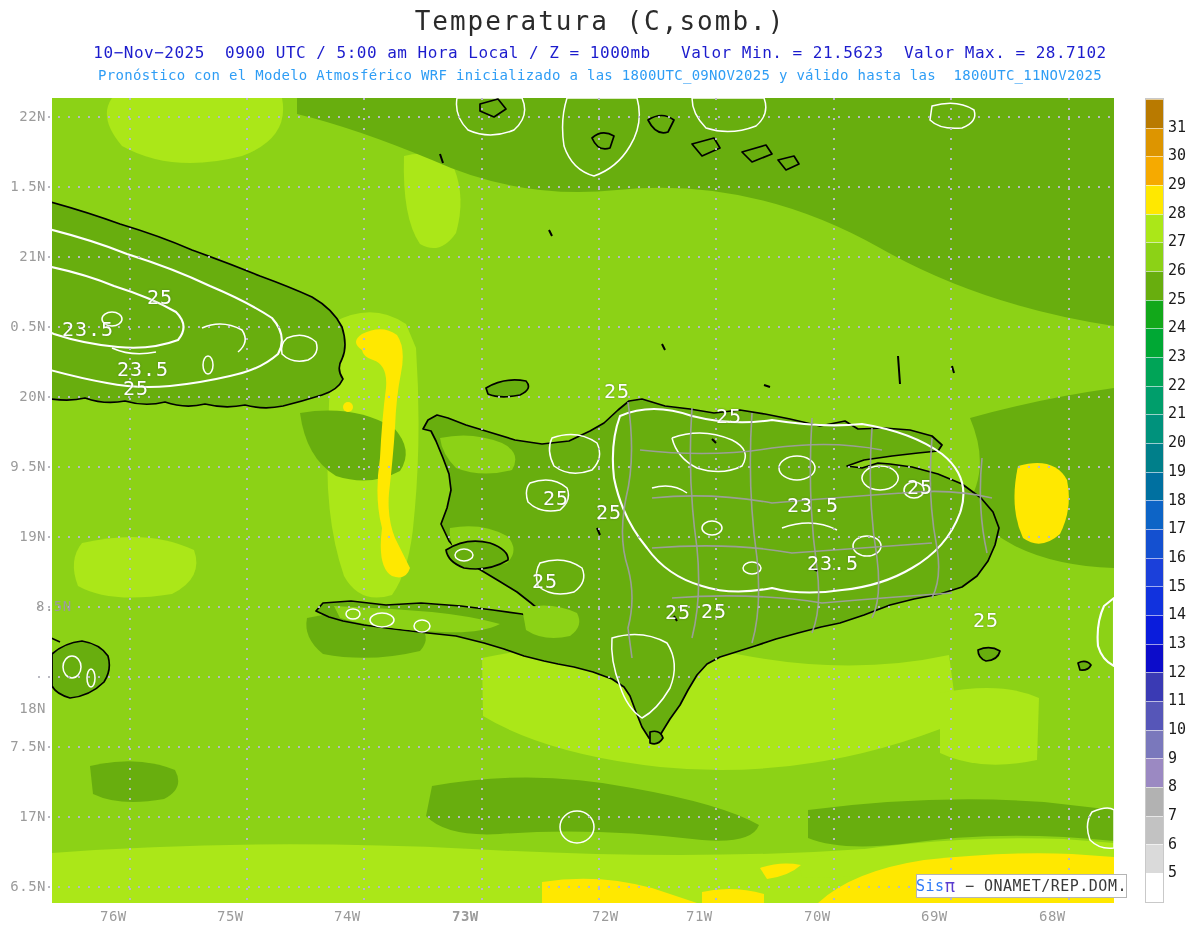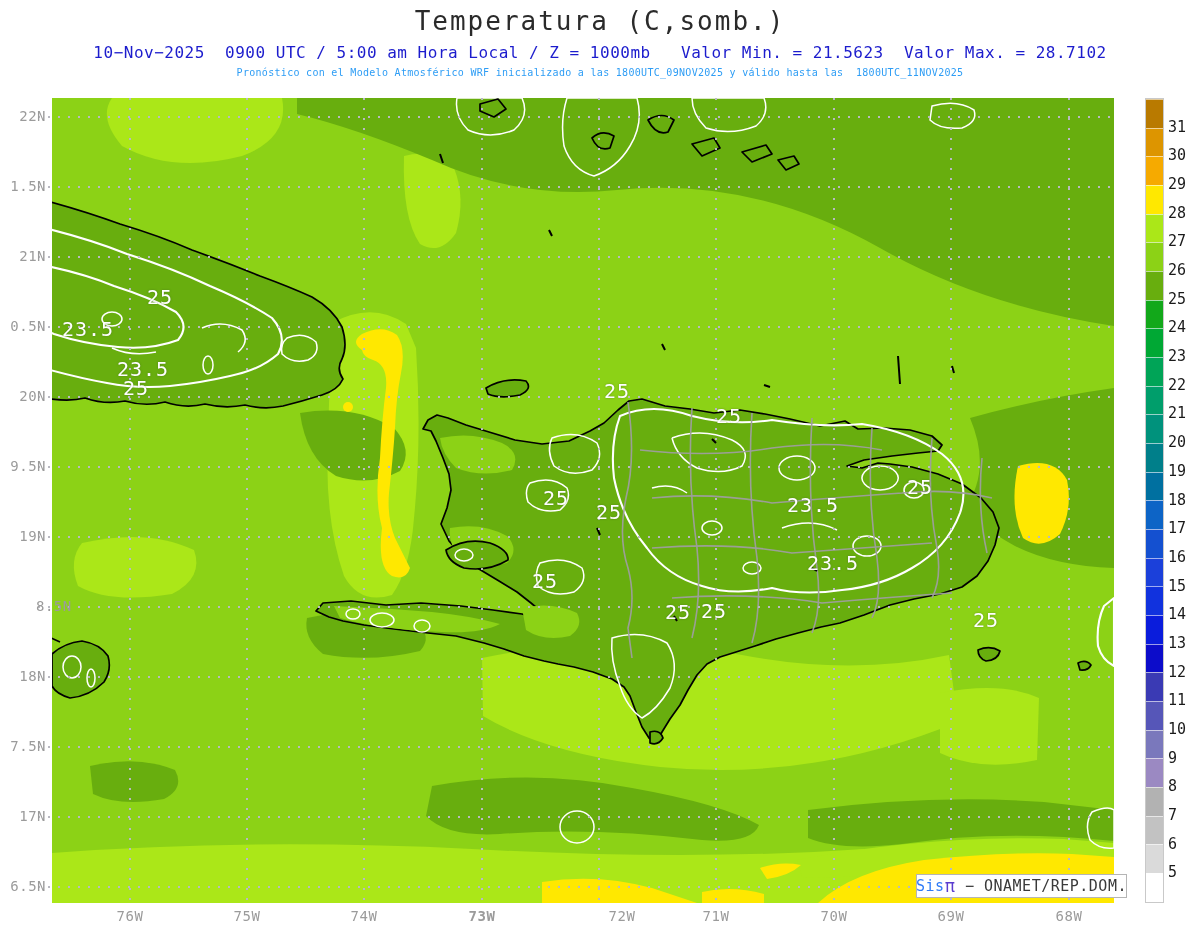--- a/index.html
+++ b/index.html
@@ -9,36 +9,36 @@
   }
   *{margin:0;padding:0;box-sizing:border-box}
   html,body{width:1200px;height:927px;background:#fff;overflow:hidden;
     font-family:"DejaVu Sans Mono",monospace}
   #stage{position:relative;width:1132px;height:927px;background:#fff}
   .title{position:absolute;top:6px;left:0;width:1200px;text-align:center;
     font-size:26px;letter-spacing:2px;color:#2a2a2a;white-space:pre}
   .sub1{position:absolute;top:43px;left:0;width:1200px;text-align:center;
     font-size:16px;letter-spacing:.5px;color:#1c1ccd;white-space:pre}
   .sub2{position:absolute;top:67px;left:0;width:1200px;text-align:center;
-    font-size:10px;letter-spacing:.3px;color:#2e9df5;white-space:pre}
+    font-size:14px;letter-spacing:.3px;color:#2e9df5;white-space:pre}
   #mapwrap{position:absolute;left:38px;top:98px;width:1076px;height:810px}
   #mapsvg{position:absolute;left:0;top:0}
   .c-base{fill:var(--base)} .c-light{fill:var(--light)} .c-olive{fill:var(--olive)}
   .c-green{fill:var(--green)} .c-teal{fill:var(--teal)} .c-mint{fill:var(--mint)}
   .c-yellow{fill:var(--yellow)}
   .coast{stroke:var(--coast);stroke-width:1.7;fill:none;stroke-linejoin:round}
   .coastfill{stroke:var(--coast);stroke-width:1.7;stroke-linejoin:round}
   .wline{stroke:var(--contour);stroke-width:2.1;fill:none;stroke-linejoin:round}
   .wthin{stroke:var(--contour);stroke-width:1.5;fill:none}
   .admin{stroke:var(--admin);stroke-width:1.6;fill:none;opacity:.95}
   .speck{stroke:#000;stroke-width:2;fill:none}
   .gridline{stroke:var(--grid);stroke-width:2;stroke-dasharray:2 8;fill:none}
   .ylab{position:absolute;left:0;width:46px;text-align:right;font-size:14px;
     color:var(--axis);letter-spacing:.5px}
-  .xlab{position:absolute;top:908px;width:60px;text-align:center;font-size:14px;
+  .xlab{position:absolute;top:908px;width:60px;font-size:14px;
     color:var(--axis);letter-spacing:.5px}
   .clab{position:absolute;transform:translate(-50%,-50%);color:var(--contour);
     font-size:20px;letter-spacing:1px;text-shadow:0 0 2px rgba(60,90,40,.55);
     white-space:nowrap}
   #colorbar{position:absolute;left:1145px;top:98px;width:19px;height:805px;
     border:1px solid #c9c9c9;background:#fff}
   .cbseg{width:100%;border-top:1px solid rgba(255,255,255,.6)}
   .cblab{position:absolute;left:1168px;width:40px;font-size:15px;color:#1a1a1a;
     transform:translateY(-50%)}
   #attrib{position:absolute;left:916px;top:874px;width:211px;height:24px;
@@ -218,21 +218,21 @@
 
   <div id="yaxis">
       <div class="ylab" style="top: 108px;">22N</div>
       <div class="ylab" style="top: 178px;">1.5N</div>
       <div class="ylab" style="top: 248px;">21N</div>
       <div class="ylab" style="top: 318px;">0.5N</div>
       <div class="ylab" style="top: 388px;">20N</div>
       <div class="ylab" style="top: 458px;">9.5N</div>
       <div class="ylab" style="top: 528px;">19N</div>
       <div class="ylab" style="top: 598px; padding-left: 36px;">8.5N</div>
-      <div class="ylab" style="top: 668px;">18N</div>
+      <div class="ylab" style="top: 700px;">18N</div>
       <div class="ylab" style="top: 738px;">7.5N</div>
       <div class="ylab" style="top: 808px;">17N</div>
       <div class="ylab" style="top: 878px;">6.5N</div>
     </div>
   <div id="xaxis">
       <div class="xlab" style="left: 100px;">76W</div>
       <div class="xlab" style="left: 217px;">75W</div>
       <div class="xlab" style="left: 334px;">74W</div>
       <div class="xlab" style="left: 452px; font-weight: bold;">73W</div>
       <div class="xlab" style="left: 592px;">72W</div>

